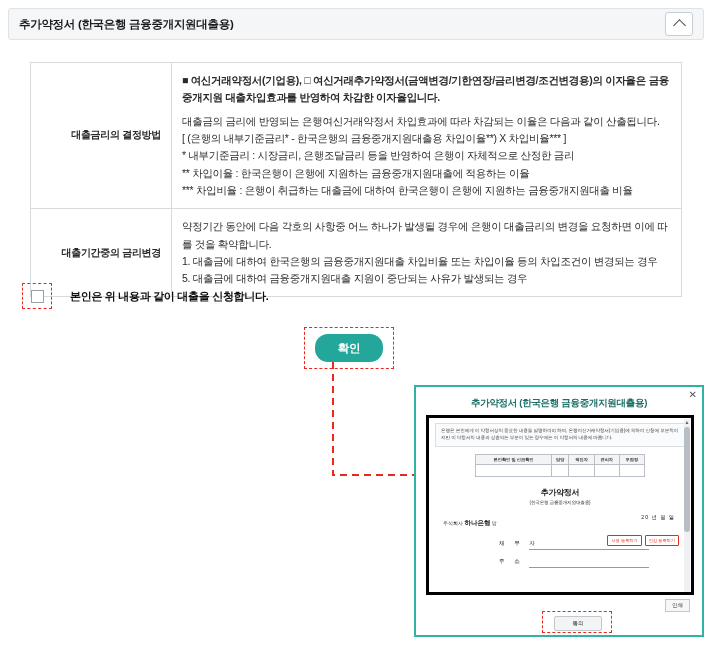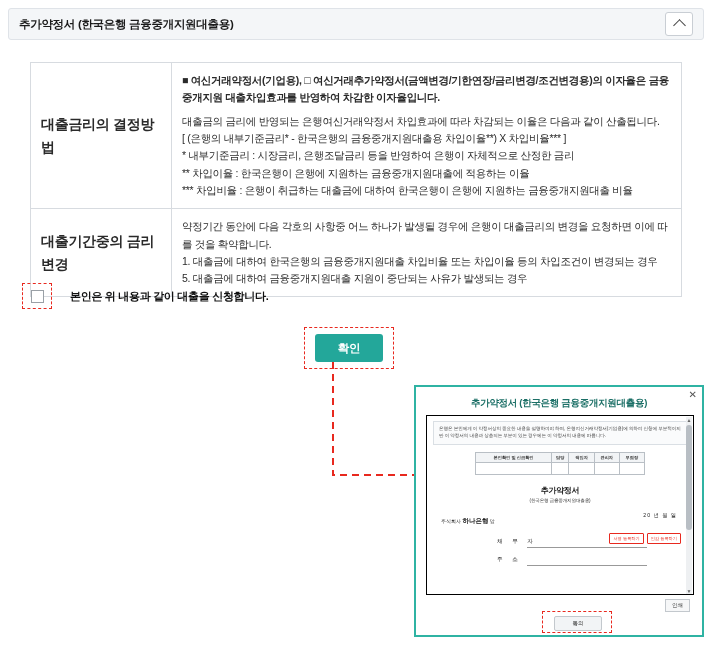--- a/index.html
+++ b/index.html
@@ -72,24 +72,24 @@
     border: 1px solid #d7dbe0;
     vertical-align: middle;
     padding: 9px 10px;
     font-size: 10.5px;
     line-height: 1.65;
     letter-spacing: -0.3px;
     color: #2a2a2a;
   }
   .terms-table td.th {
     width: 120px;
-    text-align: left;
+    text-align: right;
     font-weight: bold;
     background: #ffffff;
-    font-size: 14px;
+    font-size: 10px;
   }
   .terms-table td.body p {
     margin: 0;
   }
   .bold {
     font-weight: bold;
   }
 
   
   .agree-row {
@@ -149,21 +149,21 @@
     border: 1.6px dashed #e8291f;
     box-sizing: border-box;
   }
   .confirm-btn {
     position: absolute;
     left: 11px;
     top: 7px;
     width: 68px;
     height: 28px;
     background: #23a79a;
-    border-radius: 3px;
+    border-radius: 13px;
     color: #ffffff;
     font-size: 11.5px;
     font-weight: bold;
     display: flex;
     align-items: center;
     justify-content: center;
     letter-spacing: -0.3px;
     cursor: pointer;
     border: none;
   }
@@ -205,21 +205,21 @@
     color: #555;
     cursor: pointer;
     line-height: 1;
   }
   .modal-inner {
     position: absolute;
     left: 10px;
     top: 28px;
     width: 268px;
     height: 180px;
-    border: 1px solid #000000;
+    border: 3px solid #000000;
     background: #fff;
     box-sizing: border-box;
     overflow: hidden;
   }
   .doc-note {
     margin: 5px 6px 0 6px;
     border: 1px solid #dadfe4;
     background: #fafbfc;
     font-size: 4.6px;
     line-height: 1.5;

